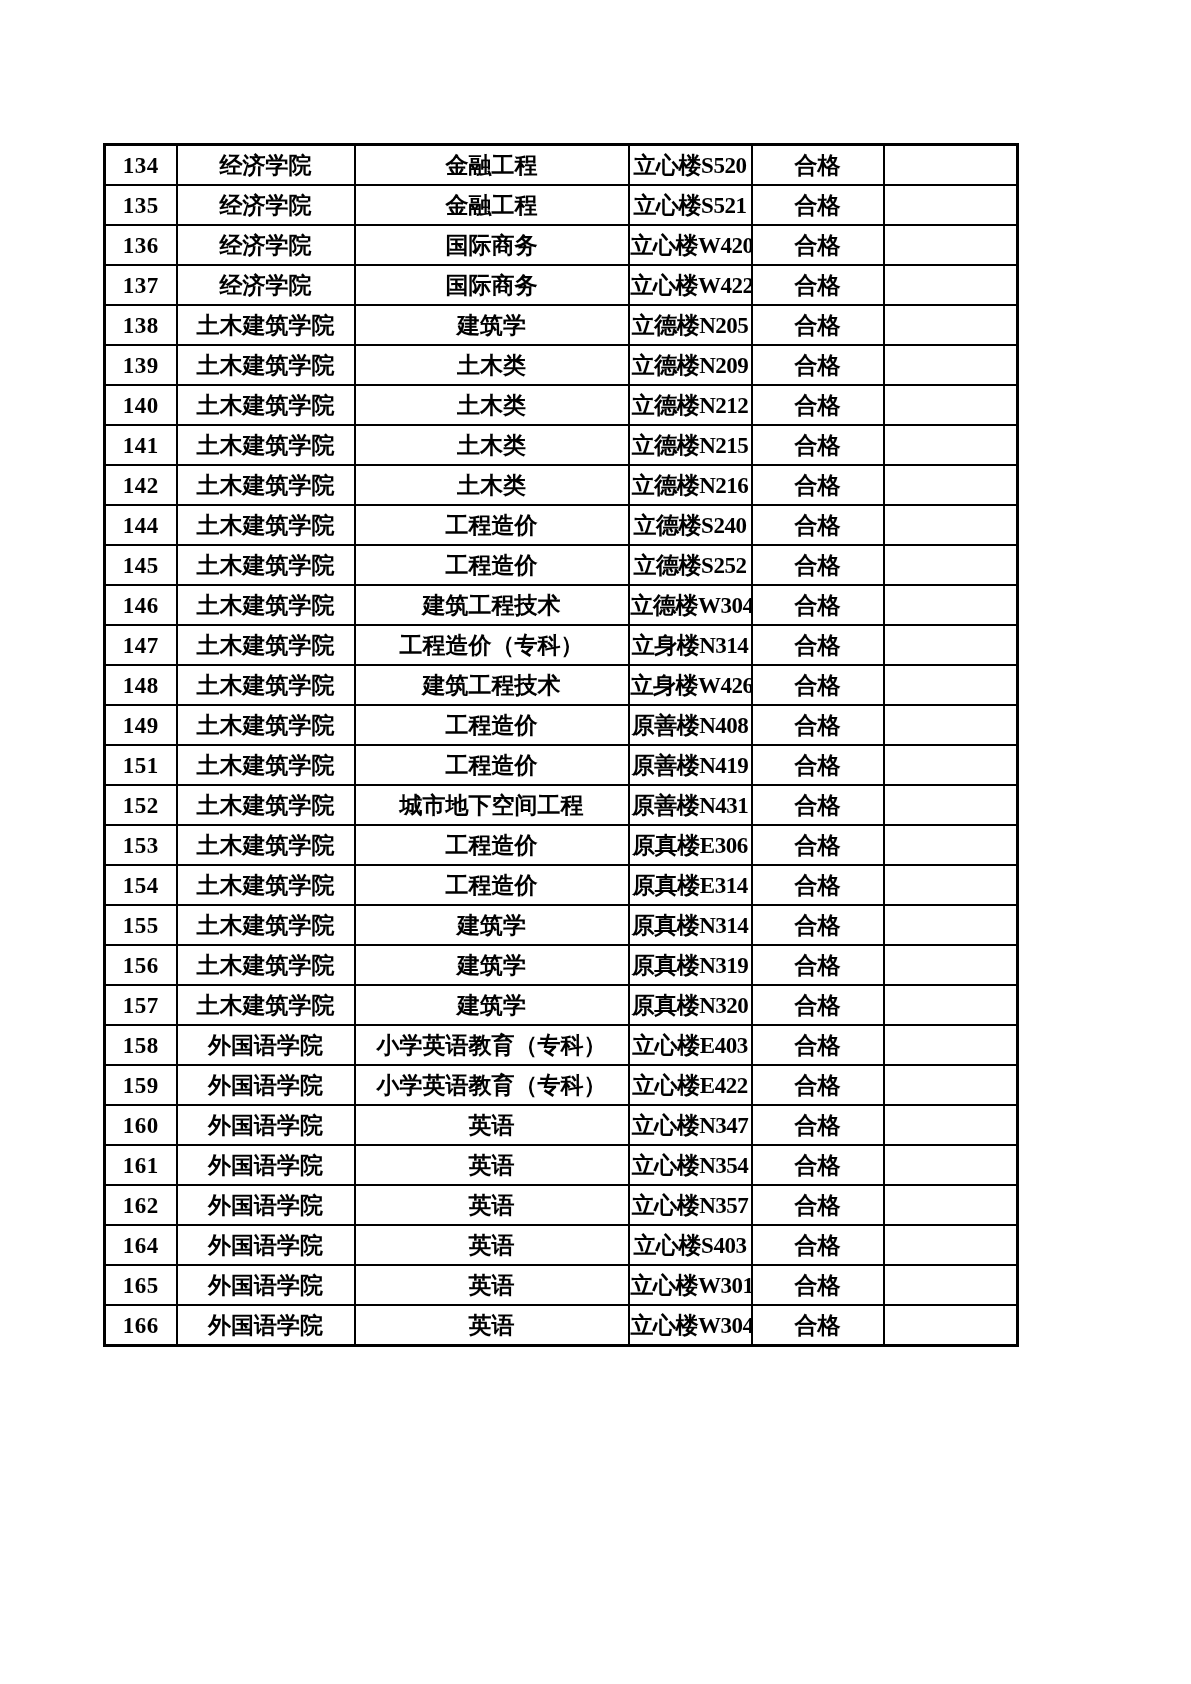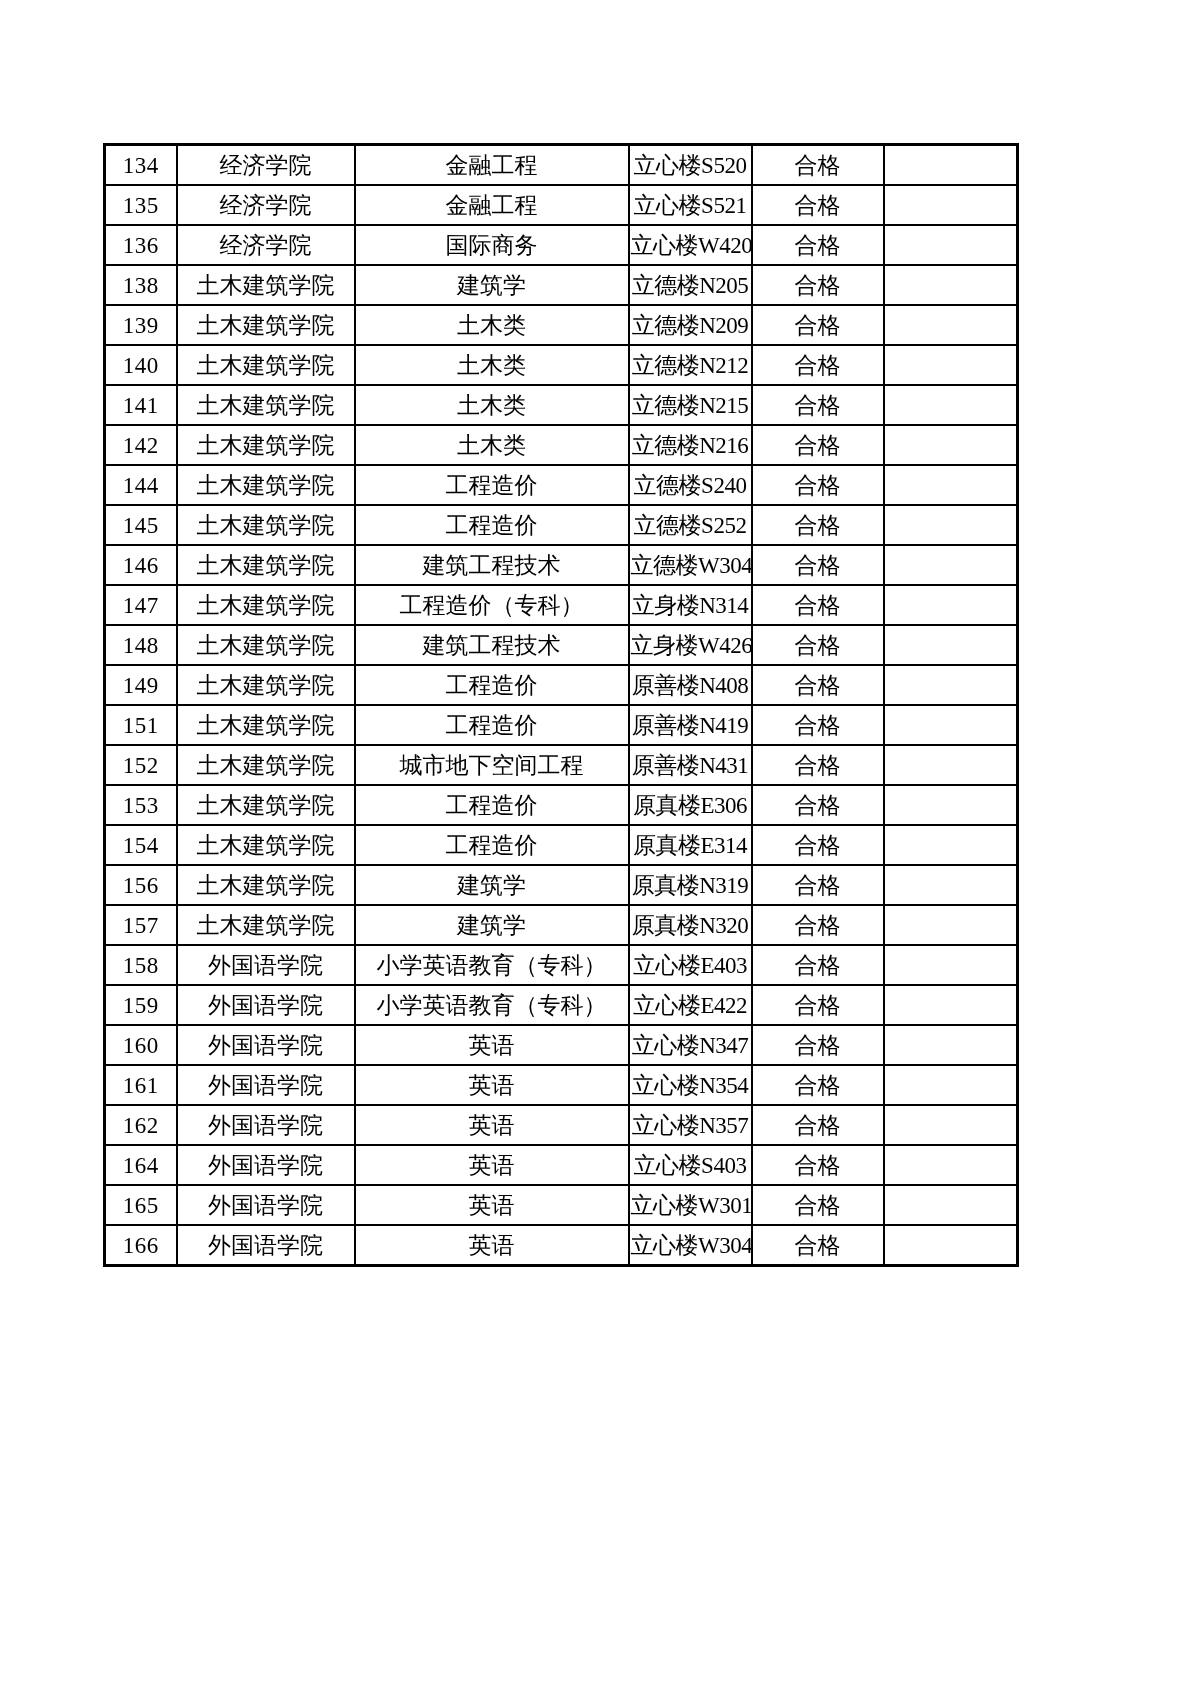--- a/index.html
+++ b/index.html
@@ -14,20 +14,21 @@
     font-family: "Liberation Serif", "DejaVu Serif", serif;
     color: #000000;
   }
   .page {
     position: absolute;
     left: 0;
     top: 0;
     width: 1191px;
     height: 1684px;
     background: #ffffff;
+    font-weight: bold;
   }
   table.inspection {
     position: absolute;
     left: 103px;
     top: 143px;
     width: 913px;
     border-collapse: collapse;
     table-layout: fixed;
     border: 3px solid #000000;
   }
@@ -78,20 +79,28 @@
         </tr>
         <tr>
           <td class="col-no">136</td>
           <td class="col-college">经济学院</td>
           <td class="col-major">国际商务</td>
           <td class="col-room">立心楼W420</td>
           <td class="col-result">合格</td>
           <td class="col-note"></td>
         </tr>
         <tr>
+          <td class="col-no">137</td>
+          <td class="col-college">经济学院</td>
+          <td class="col-major">国际商务</td>
+          <td class="col-room">立心楼W422</td>
+          <td class="col-result">合格</td>
+          <td class="col-note"></td>
+        </tr>
+        <tr>
           <td class="col-no">138</td>
           <td class="col-college">土木建筑学院</td>
           <td class="col-major">建筑学</td>
           <td class="col-room">立德楼N205</td>
           <td class="col-result">合格</td>
           <td class="col-note"></td>
         </tr>
         <tr>
           <td class="col-no">139</td>
           <td class="col-college">土木建筑学院</td>
@@ -194,20 +203,28 @@
           <td class="col-major">工程造价</td>
           <td class="col-room">原真楼E306</td>
           <td class="col-result">合格</td>
           <td class="col-note"></td>
         </tr>
         <tr>
           <td class="col-no">154</td>
           <td class="col-college">土木建筑学院</td>
           <td class="col-major">工程造价</td>
           <td class="col-room">原真楼E314</td>
+          <td class="col-result">合格</td>
+          <td class="col-note"></td>
+        </tr>
+        <tr>
+          <td class="col-no">155</td>
+          <td class="col-college">土木建筑学院</td>
+          <td class="col-major">建筑学</td>
+          <td class="col-room">原真楼N314</td>
           <td class="col-result">合格</td>
           <td class="col-note"></td>
         </tr>
         <tr>
           <td class="col-no">156</td>
           <td class="col-college">土木建筑学院</td>
           <td class="col-major">建筑学</td>
           <td class="col-room">原真楼N319</td>
           <td class="col-result">合格</td>
           <td class="col-note"></td>

